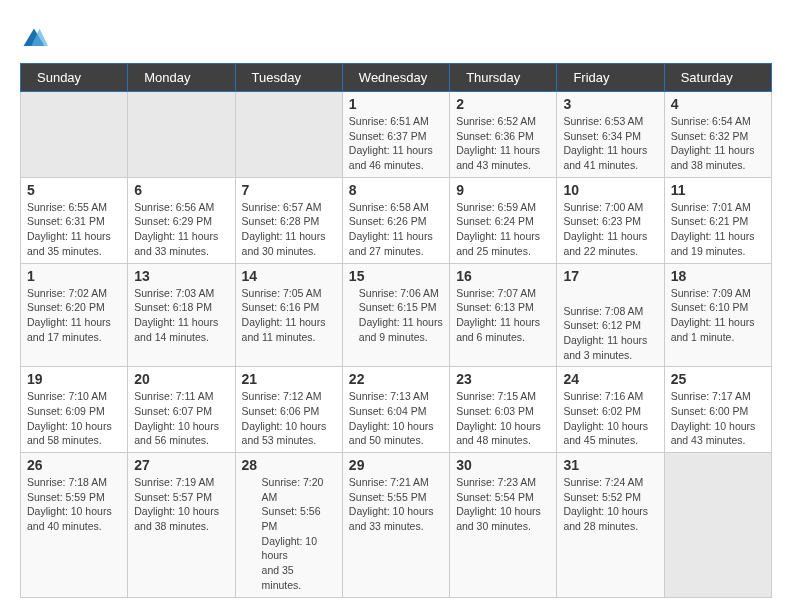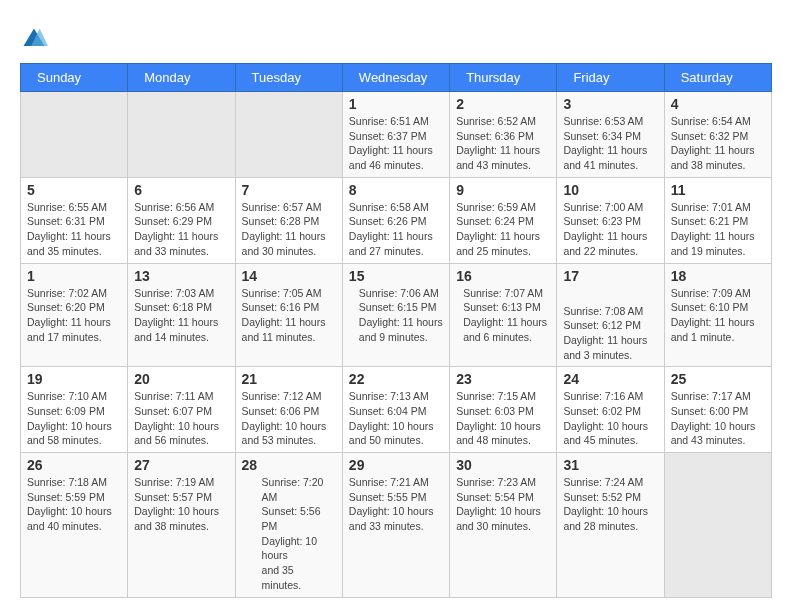--- a/index.html
+++ b/index.html
@@ -68,21 +68,21 @@
       background: #fff;
     }
     .calendar tr:nth-child(odd) td {
       background: #f9f9f9;
     }
     .calendar tr:nth-child(even) td {
       background: #fff;
     }
     
     .calendar thead tr td, .calendar thead tr th {
-      background: #3b82f6;
+      background: #404040;
       padding-left: 16px;
     }
     .day-num {
       font-size: 14px;
       font-weight: bold;
       color: #333;
       display: block;
       margin-bottom: 2px;
     }
     .day-info {
@@ -239,21 +239,21 @@
         </td>
         <td>
           <span class="day-num">15</span>
           <div class="day-info" style="white-space: pre-line; margin-left: 10px;">Sunrise: 7:06 AM
 Sunset: 6:15 PM
 Daylight: 11 hours
 and 9 minutes.</div>
         </td>
         <td>
           <span class="day-num">16</span>
-          <div class="day-info" style="white-space: pre-line; margin-left: 7px;">Sunrise: 7:07 AM
+          <div class="day-info" style="white-space: pre-line;">Sunrise: 7:07 AM
 Sunset: 6:13 PM
 Daylight: 11 hours
 and 6 minutes.</div>
         </td>
         <td>
           <span class="day-num">17</span>
           <div class="day-info" style="white-space: pre-line; margin-top: 20px;">Sunrise: 7:08 AM
 Sunset: 6:12 PM
 Daylight: 11 hours
 and 3 minutes.</div>

